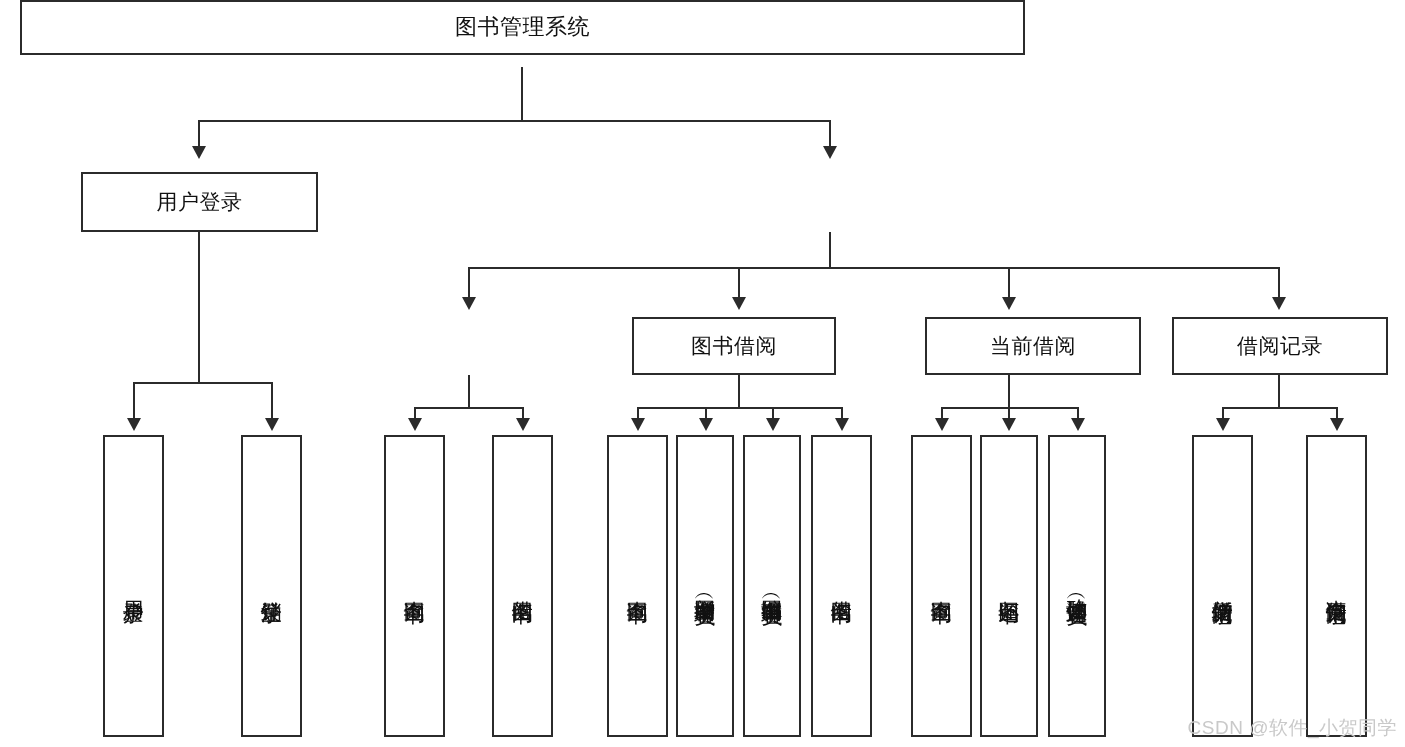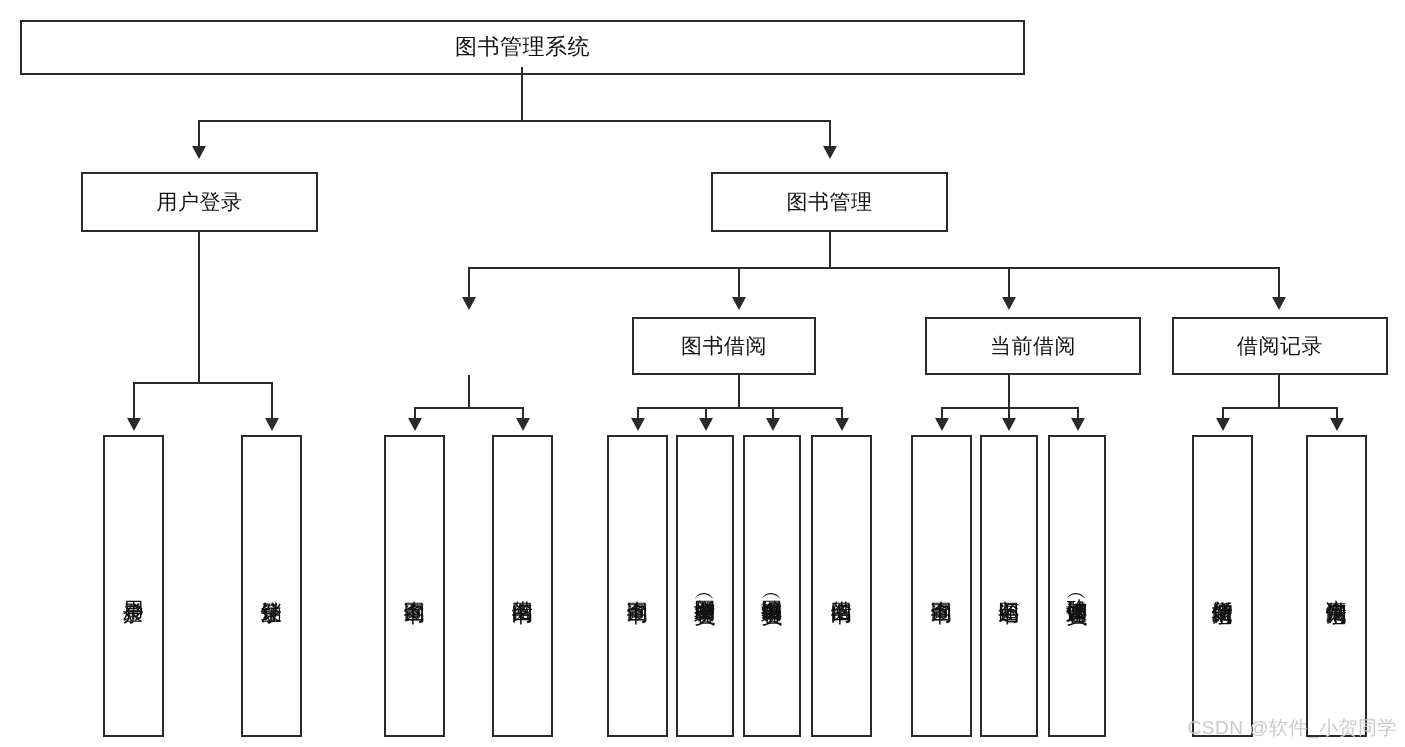--- a/index.html
+++ b/index.html
@@ -82,58 +82,55 @@
     white-space: nowrap;
     letter-spacing: 0.5px;
     pointer-events: none;
   }
 </style>
 </head>
 <body>
 
 <div id="canvas">
 
-  <div class="node h root" style="left:20px; top:20px; width:1005px; height:55px;">
+  <div class="node h root" style="left:20px; top:0; width:1005px; height:55px;">
     <span>图书管理系统</span>
   </div>
 
   <div class="vline" style="left:521px; top:67px; height:53px;"></div>
   <div class="hline" style="left:198px; top:120px; width:633px;"></div>
   <div class="vline" style="left:198px; top:120px; height:28px;"></div>
   <div class="arrow" style="left:192px; top:146px;"></div>
   <div class="vline" style="left:829px; top:120px; height:28px;"></div>
   <div class="arrow" style="left:823px; top:146px;"></div>
 
   <div class="node h" style="left:81px; top:172px; width:237px; height:60px;">
     <span>用户登录</span>
   </div>
 
-  <div class="node h" style="left:711px; top:172px; width:237px; height:60px;">
-    <span>图书管理</span>
-  </div>
 
   <div class="vline" style="left:198px; top:232px; height:150px;"></div>
   <div class="hline" style="left:133px; top:382px; width:140px;"></div>
   <div class="vline" style="left:133px; top:382px; height:38px;"></div>
   <div class="arrow" style="left:127px; top:418px;"></div>
   <div class="vline" style="left:271px; top:382px; height:38px;"></div>
   <div class="arrow" style="left:265px; top:418px;"></div>
 
   <div class="vline" style="left:829px; top:232px; height:35px;"></div>
   <div class="hline" style="left:468px; top:267px; width:810px;"></div>
   <div class="vline" style="left:468px; top:267px; height:32px;"></div>
   <div class="arrow" style="left:462px; top:297px;"></div>
   <div class="vline" style="left:738px; top:267px; height:32px;"></div>
   <div class="arrow" style="left:732px; top:297px;"></div>
   <div class="vline" style="left:1008px; top:267px; height:32px;"></div>
   <div class="arrow" style="left:1002px; top:297px;"></div>
   <div class="vline" style="left:1278px; top:267px; height:32px;"></div>
   <div class="arrow" style="left:1272px; top:297px;"></div>
 
-  <div class="node h" style="left:632px; top:317px; width:184px; height:58px;">
+  <div class="node h" style="left:632px; top:317px; width:204px; height:58px;">
     <span>图书借阅</span>
   </div>
   <div class="node h" style="left:902px; top:317px; width:216px; height:58px;margin-left:23px;">
     <span>当前借阅</span>
   </div>
   <div class="node h" style="left:1172px; top:317px; width:216px; height:58px;text-align:right;">
     <span>借阅记录</span>
   </div>
 
   <div class="vline" style="left:468px; top:375px; height:32px;"></div>

